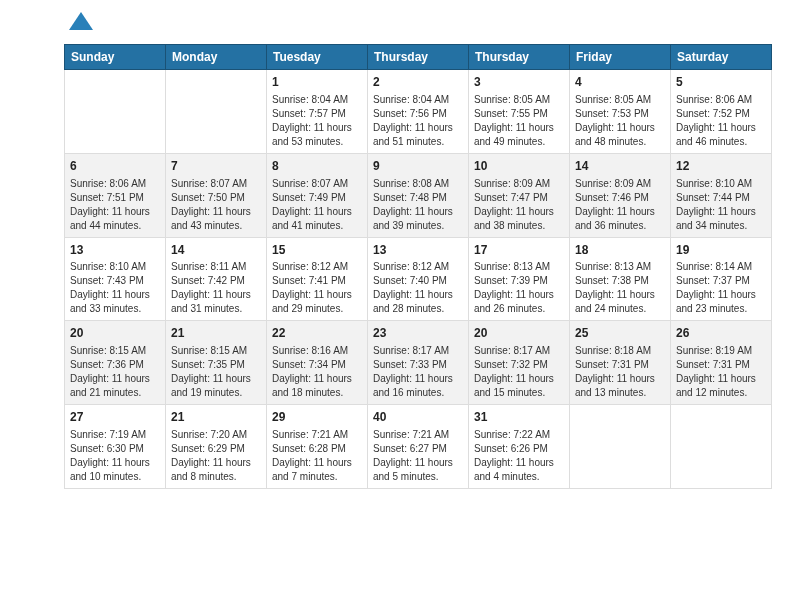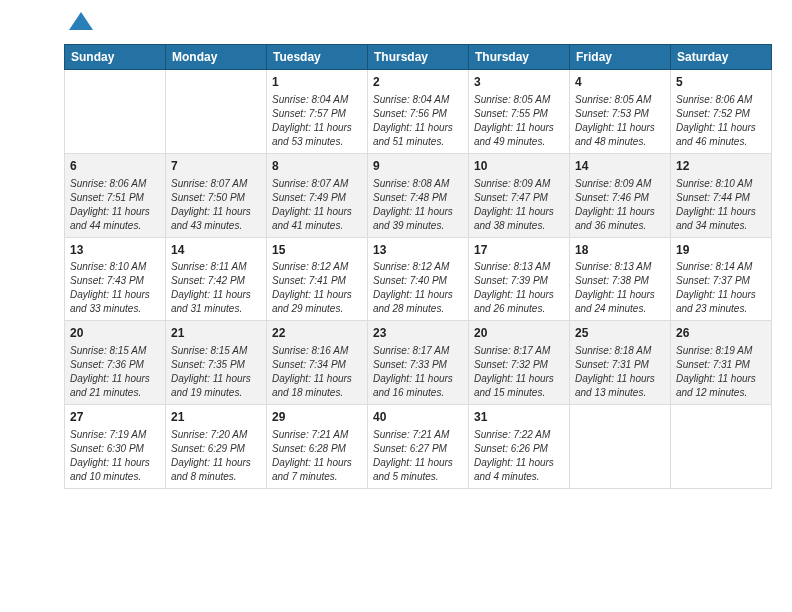--- a/index.html
+++ b/index.html
@@ -29,21 +29,21 @@
       vertical-align: top;
       padding: 4px 5px;
       border: 1px solid #ddd;
       min-height: 70px;
       width: 14.28%;
       color: #222;
       font-size: 10px;
       line-height: 1.4;
     }
     .day-num { font-size: 12px; font-weight: bold; display: block; margin-bottom: 2px; }
-    .day-info { color: #333; font-style: italic; }
+    .day-info { color: #333; }
   </style>
 </head>
 <body>
 
 <div class="container">
   <div class="header">
     <div class="logo">
       <div>
         <div style="display:flex;align-items:center;">
           <span class="logo-text">

